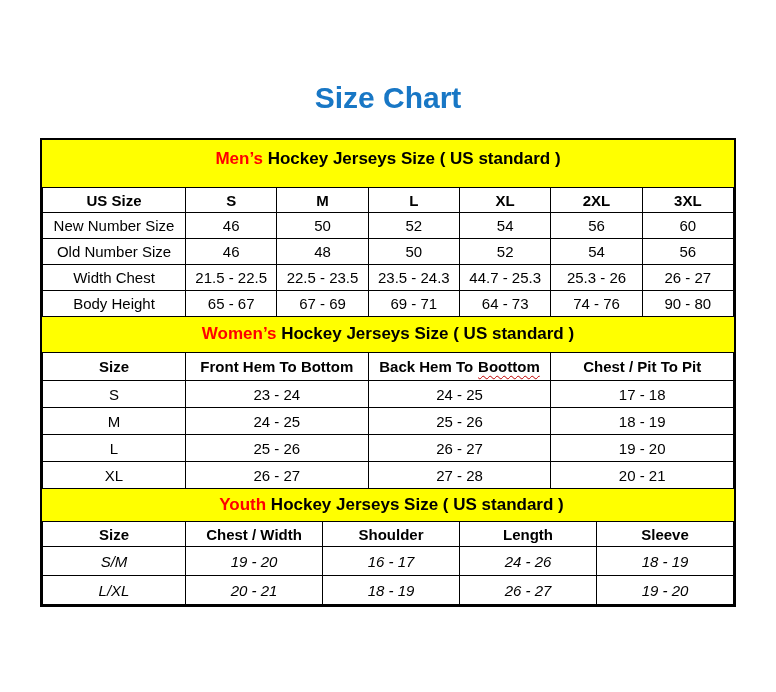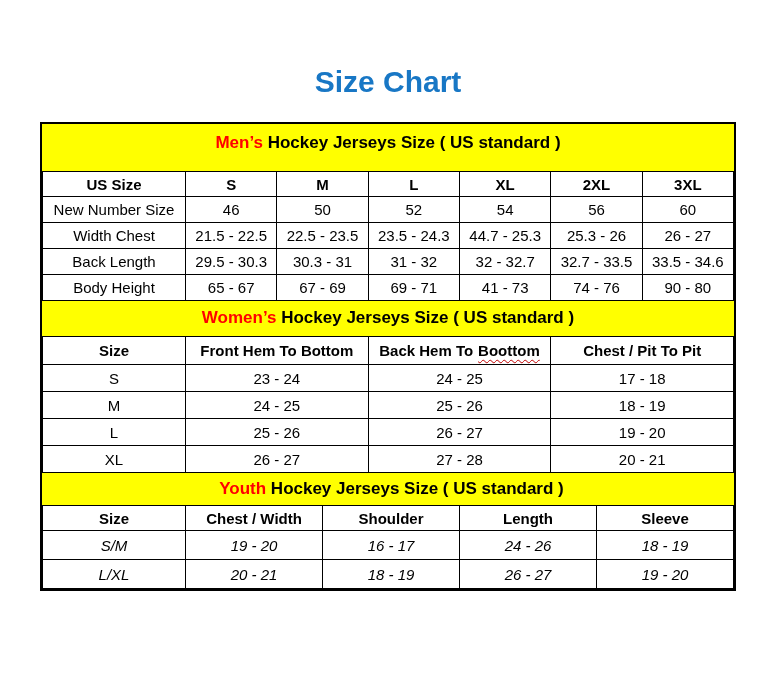--- a/index.html
+++ b/index.html
@@ -17,21 +17,21 @@
     font-family: "Liberation Sans", "DejaVu Sans", sans-serif;
     color: #000;
   }
   .page {
     width: 776px;
     height: 692px;
     background: #fff;
     overflow: hidden;
   }
   .page-title {
-    margin: 0;
+    margin: 16px;
     padding-top: 64px;
     text-align: center;
     font-size: 30px;
     line-height: 36px;
     font-weight: bold;
     color: var(--title-blue);
     letter-spacing: 0px;
   }
   .chart-container {
     width: 696px;
@@ -117,43 +117,43 @@
       <tr>
         <td>New Number Size</td>
         <td>46</td>
         <td>50</td>
         <td>52</td>
         <td>54</td>
         <td>56</td>
         <td>60</td>
       </tr>
       <tr>
+        <td>Old Number Size</td>
+        <td>46</td>
+        <td>48</td>
+        <td>50</td>
+        <td>52</td>
+        <td>54</td>
+        <td>56</td>
+      </tr>
+      <tr>
         <td>Width Chest</td>
         <td>21.5 - 22.5</td>
         <td>22.5 - 23.5</td>
         <td>23.5 - 24.3</td>
         <td>44.7 - 25.3</td>
         <td>25.3 - 26</td>
         <td>26 - 27</td>
       </tr>
       <tr>
-        <td>Back Length</td>
-        <td>29.5 - 30.3</td>
-        <td>30.3 - 31</td>
-        <td>31 - 32</td>
-        <td>32 - 32.7</td>
-        <td>32.7 - 33.5</td>
-        <td>33.5 - 34.6</td>
-      </tr>
-      <tr>
         <td>Body Height</td>
         <td>65 - 67</td>
         <td>67 - 69</td>
         <td>69 - 71</td>
-        <td>41 - 73</td>
+        <td>64 - 73</td>
         <td>74 - 76</td>
         <td>90 - 80</td>
       </tr>
     </tbody>
       </table>
 
     <div class="banner b-womens">
       <span class="accent">Women’s</span><span> Hockey Jerseys Size ( US standard )</span>
     </div>
     <table class="tbl t-womens">

